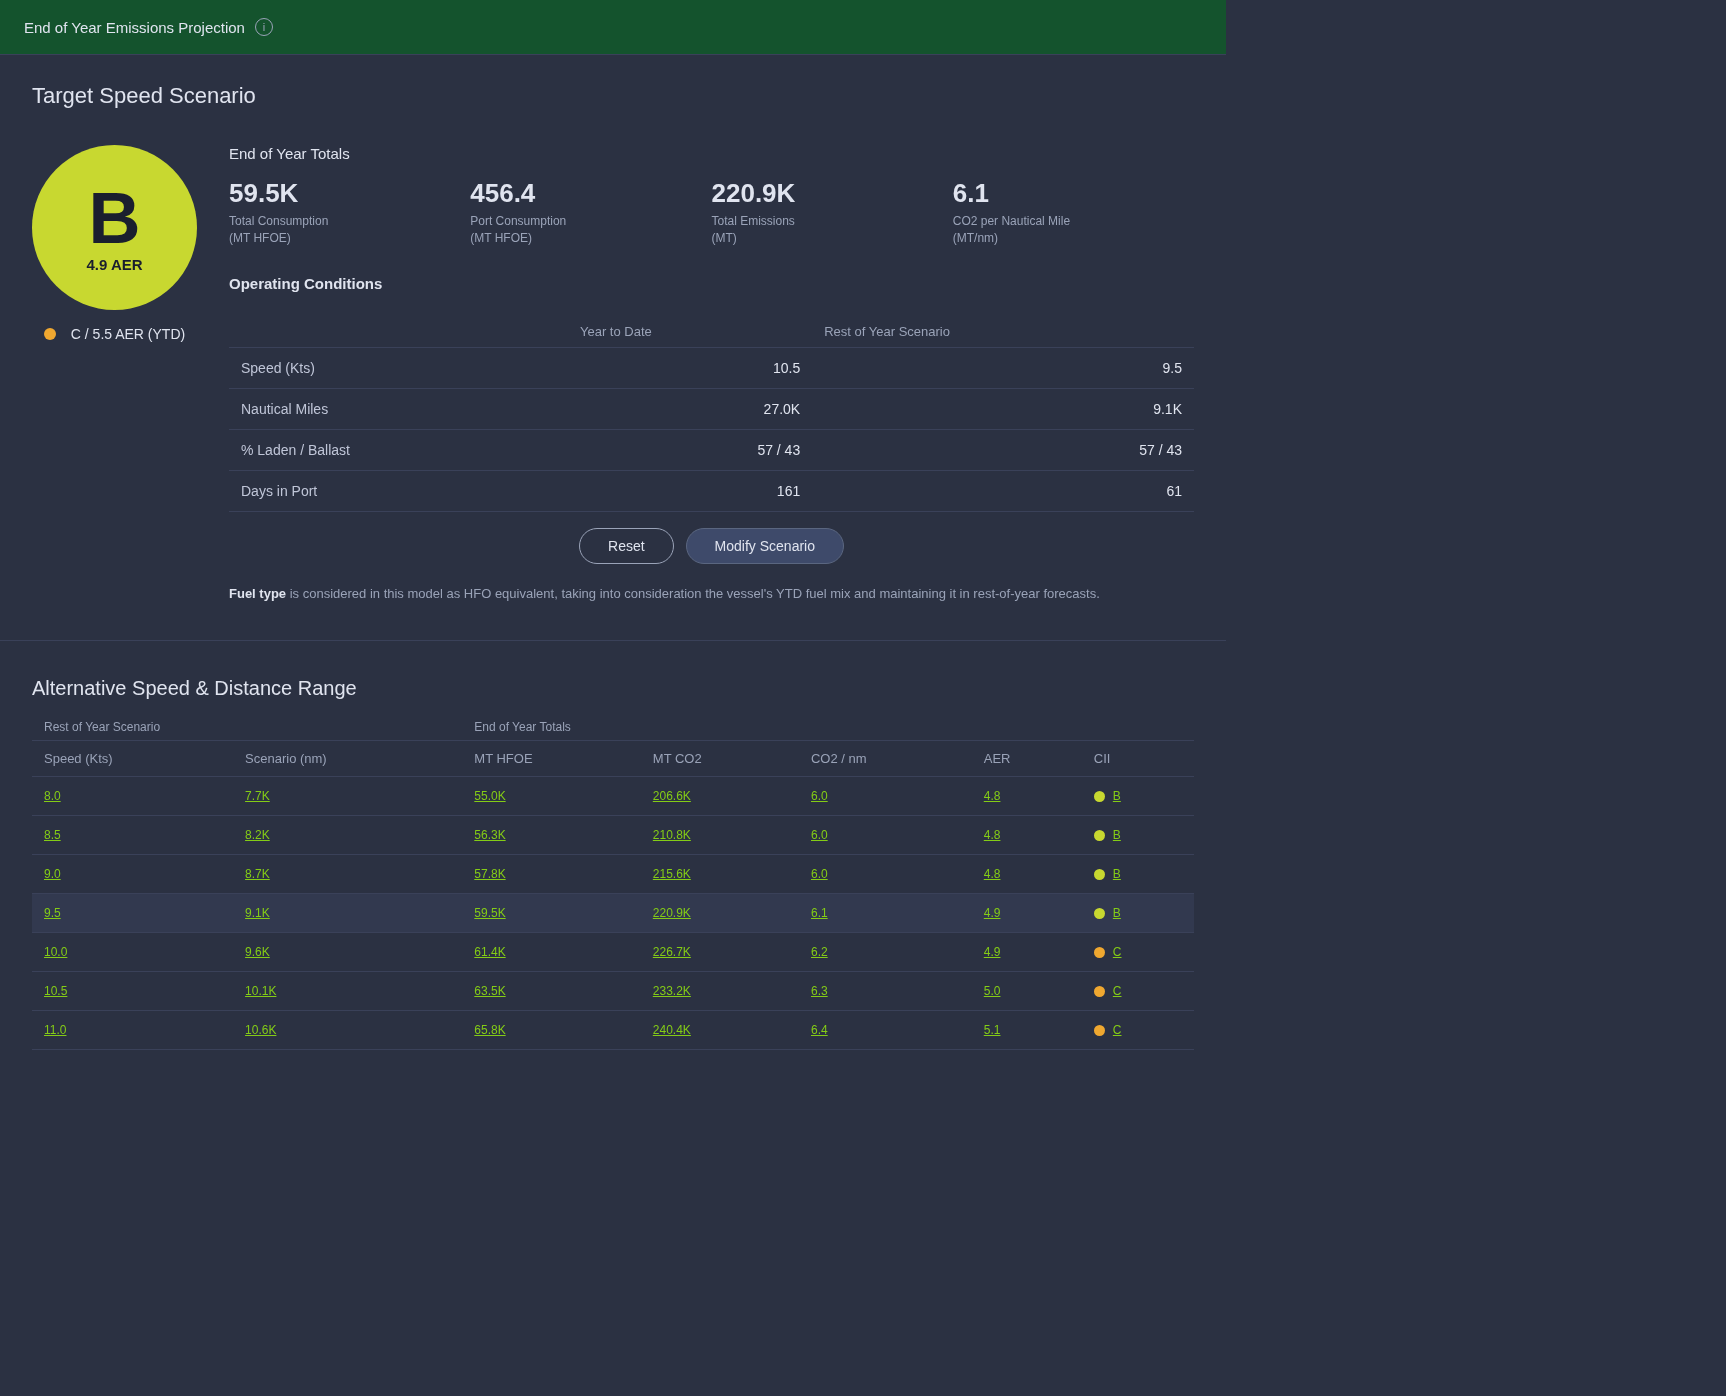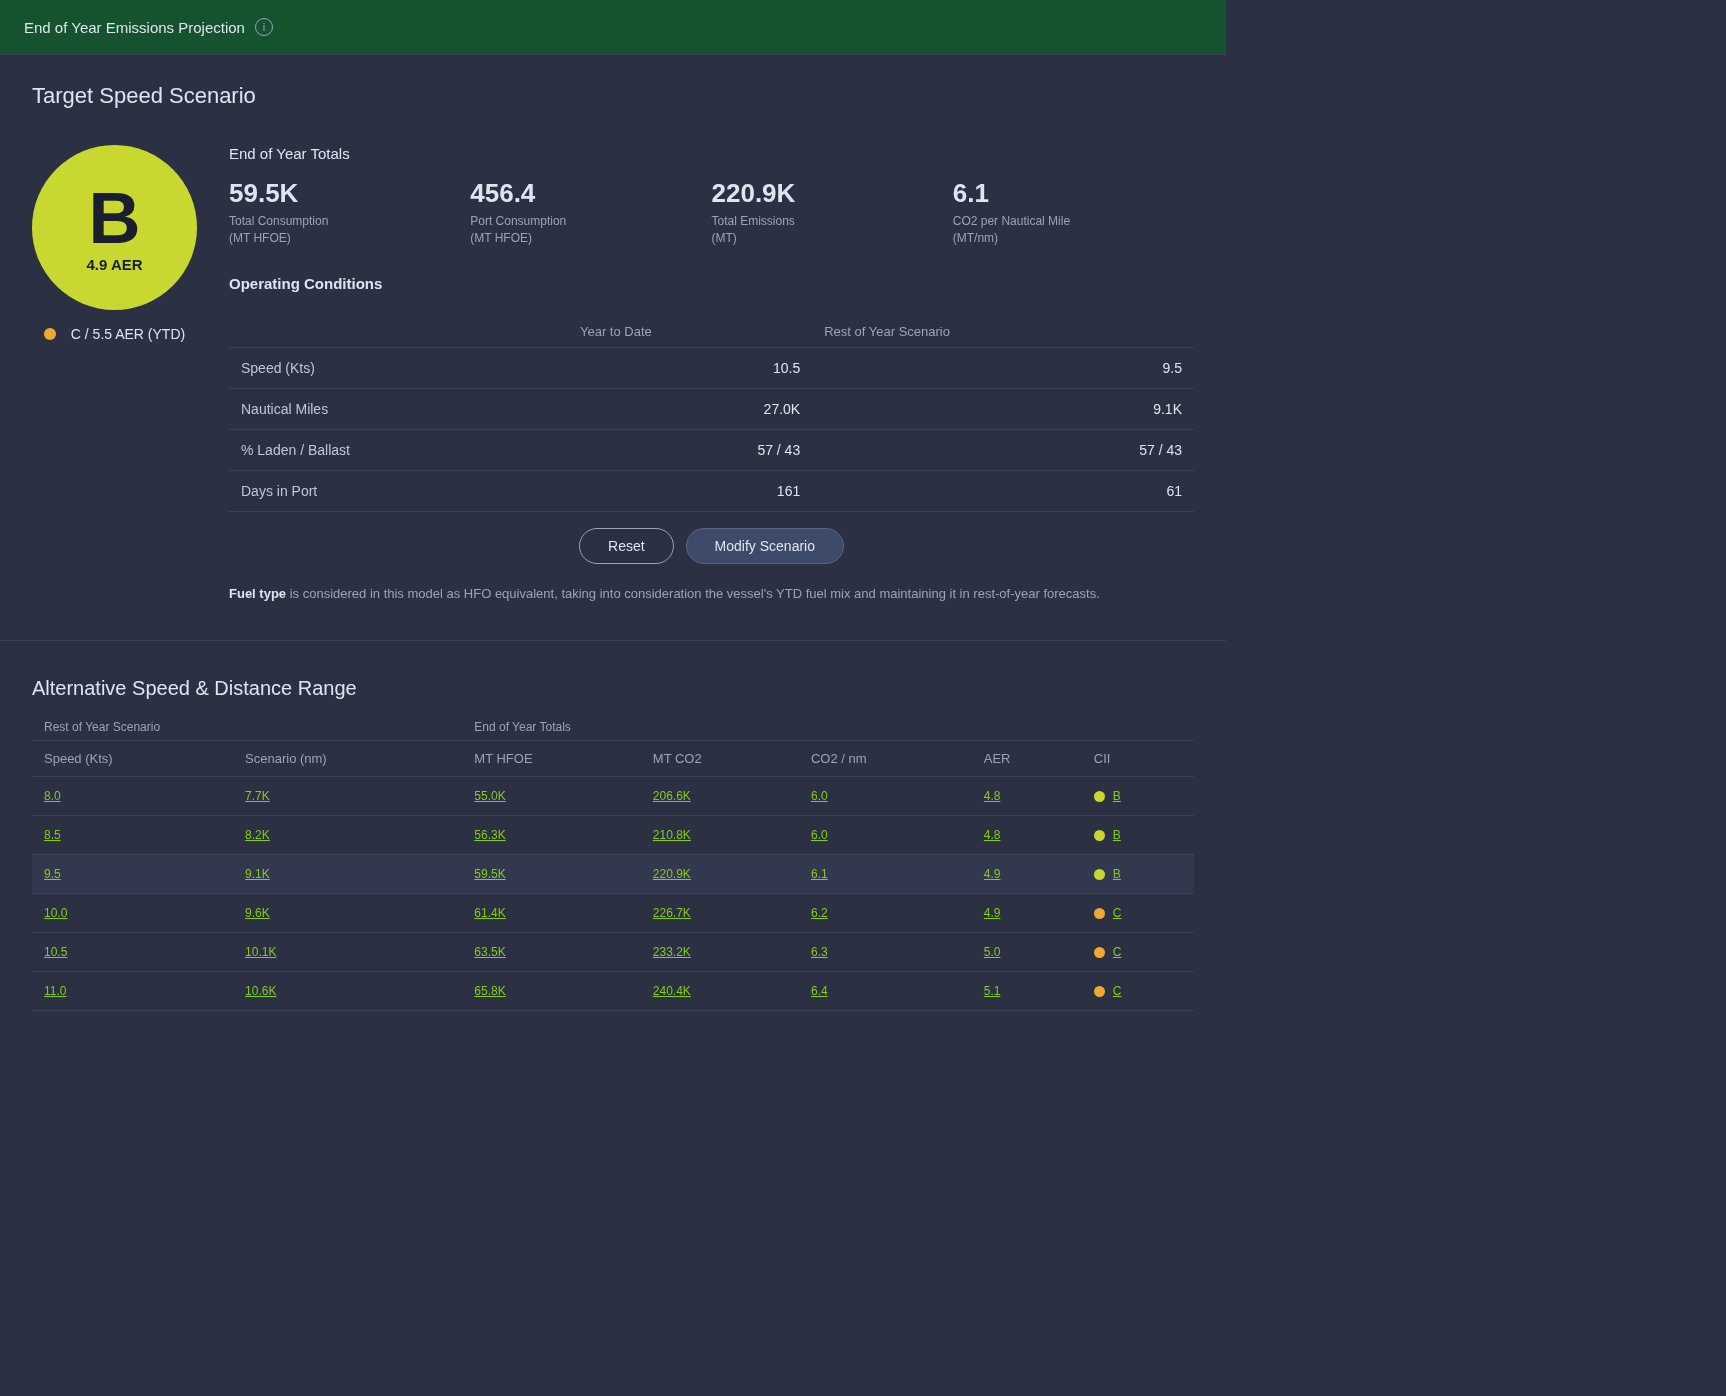--- a/index.html
+++ b/index.html
@@ -424,20 +424,34 @@
       <td>210.8K</td>
       <td>6.0</td>
       <td>4.8</td>
       <td>
         <div class="cii-cell">
           <div class="cii-dot dot-yellow"></div>
           <span>B</span>
         </div>
       </td>
     </tr>
+        <tr>
+      <td>9.0</td>
+      <td>8.7K</td>
+      <td>57.8K</td>
+      <td>215.6K</td>
+      <td>6.0</td>
+      <td>4.8</td>
+      <td>
+        <div class="cii-cell">
+          <div class="cii-dot dot-yellow"></div>
+          <span>B</span>
+        </div>
+      </td>
+    </tr>
         <tr class="highlighted">
       <td>9.5</td>
       <td>9.1K</td>
       <td>59.5K</td>
       <td>220.9K</td>
       <td>6.1</td>
       <td>4.9</td>
       <td>
         <div class="cii-cell">
           <div class="cii-dot dot-yellow"></div>

